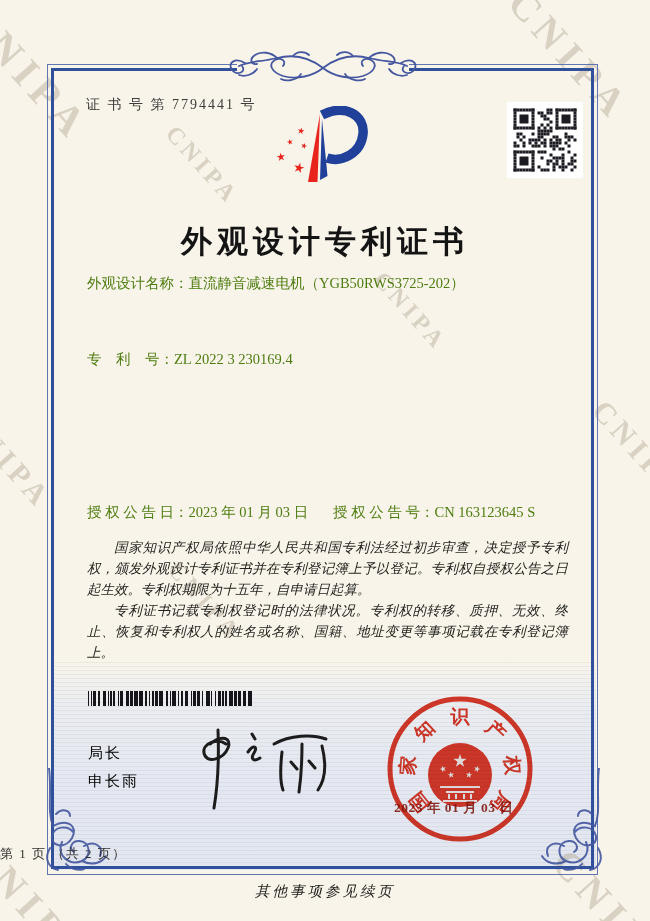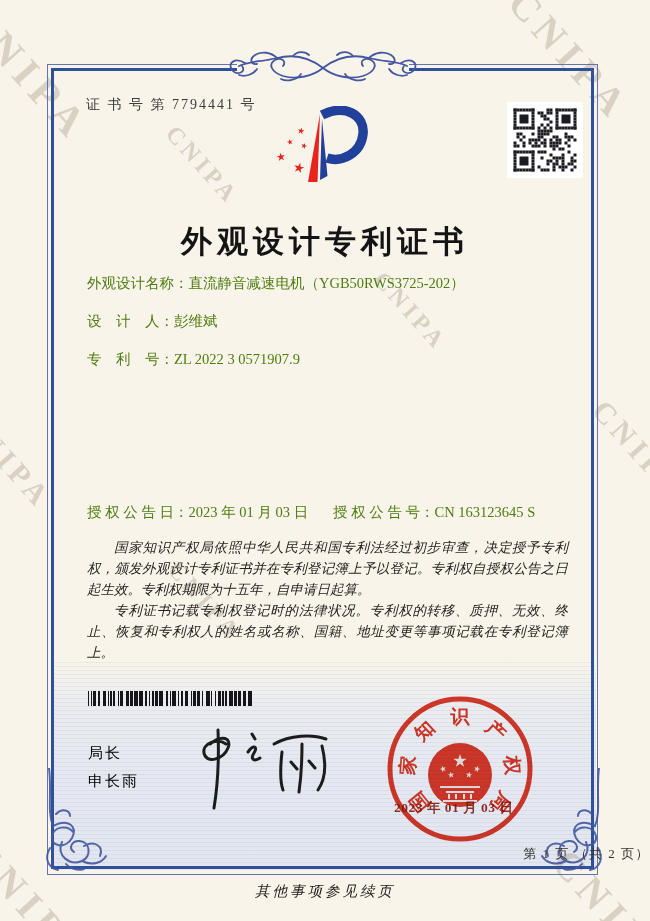--- a/index.html
+++ b/index.html
@@ -58,21 +58,21 @@
   .paras p{margin:0;text-indent:2em;}
   
   .barcode{position:absolute;left:88px;top:691px;z-index:4;}
   .director{position:absolute;left:88px;top:744px;z-index:4;
     font-family:"Liberation Sans","DejaVu Sans",sans-serif;font-size:15px;letter-spacing:2px;color:#000000;}
   .director div{margin-bottom:9px;}
   .signature{position:absolute;left:188px;top:722px;z-index:5;}
   .seal{position:absolute;left:385px;top:693px;z-index:6;mix-blend-mode:multiply;opacity:.95;}
   .seal-date{position:absolute;left:394px;top:799px;width:136px;z-index:7;
     font-size:13.5px;font-weight:bold;color:#7e150c;opacity:.88;letter-spacing:.5px;white-space:nowrap;}
-  .page-info{position:absolute;left:0;top:845px;width:100%;text-align:right;
+  .page-info{position:absolute;left:0;top:845px;width:100%;text-align:left;
     font-size:13px;letter-spacing:1.5px;color:#33332f;z-index:4;}
   .cont-note{position:absolute;left:0;top:882px;width:100%;text-align:center;
     font-style:italic;font-size:14.5px;letter-spacing:3px;color:#23231f;z-index:4;}
   svg{display:block;}
 </style>
 </head>
 <body>
 
 <div class="page">
 
@@ -350,22 +350,21 @@
         <rect x="33" y="60" width="3" height="3"></rect>
         <rect x="39" y="60" width="3" height="3"></rect>
         <rect x="48" y="60" width="3" height="3"></rect>
         <rect x="57" y="60" width="3" height="3"></rect>
       </g>
   </svg>
 
   <div class="title">外观设计专利证书</div>
 
   <div class="field-row" style="top:272px"><span class="flabel">外观设计名称：</span><span class="fvalue">直流静音减速电机（YGB50RWS3725-202）</span></div>
-  <div class="field-row" style="top:310px"><span class="flabel">设　计　人：</span><span class="fvalue">彭维斌</span></div>
-  <div class="field-row" style="top:348px"><span class="flabel">专　利　号：</span><span class="fvalue">ZL 2022 3 0571907.9</span></div>
+  <div class="field-row" style="top:348px"><span class="flabel">专　利　号：</span><span class="fvalue">ZL 2022 3 230169.4</span></div>
   <div class="field-row" style="top:501px"><span class="flabel">授 权 公 告 日：</span><span class="fvalue">2023 年 01 月 03 日</span></div>
   <div class="field-row" style="top:501px;left:333px"><span class="flabel" style="min-width:0">授 权 公 告 号：</span><span class="fvalue">CN 163123645 S</span></div>
 
   <div class="paras">
     <p>国家知识产权局依照中华人民共和国专利法经过初步审查，决定授予专利权，颁发外观设计专利证书并在专利登记簿上予以登记。专利权自授权公告之日起生效。专利权期限为十五年，自申请日起算。</p>
     <p>专利证书记载专利权登记时的法律状况。专利权的转移、质押、无效、终止、恢复和专利权人的姓名或名称、国籍、地址变更等事项记载在专利登记簿上。</p>
   </div>
 
   <svg class="barcode" width="165" height="15" viewBox="0 0 165 15">
     <g id="barcode-bars" fill="#16161a">

